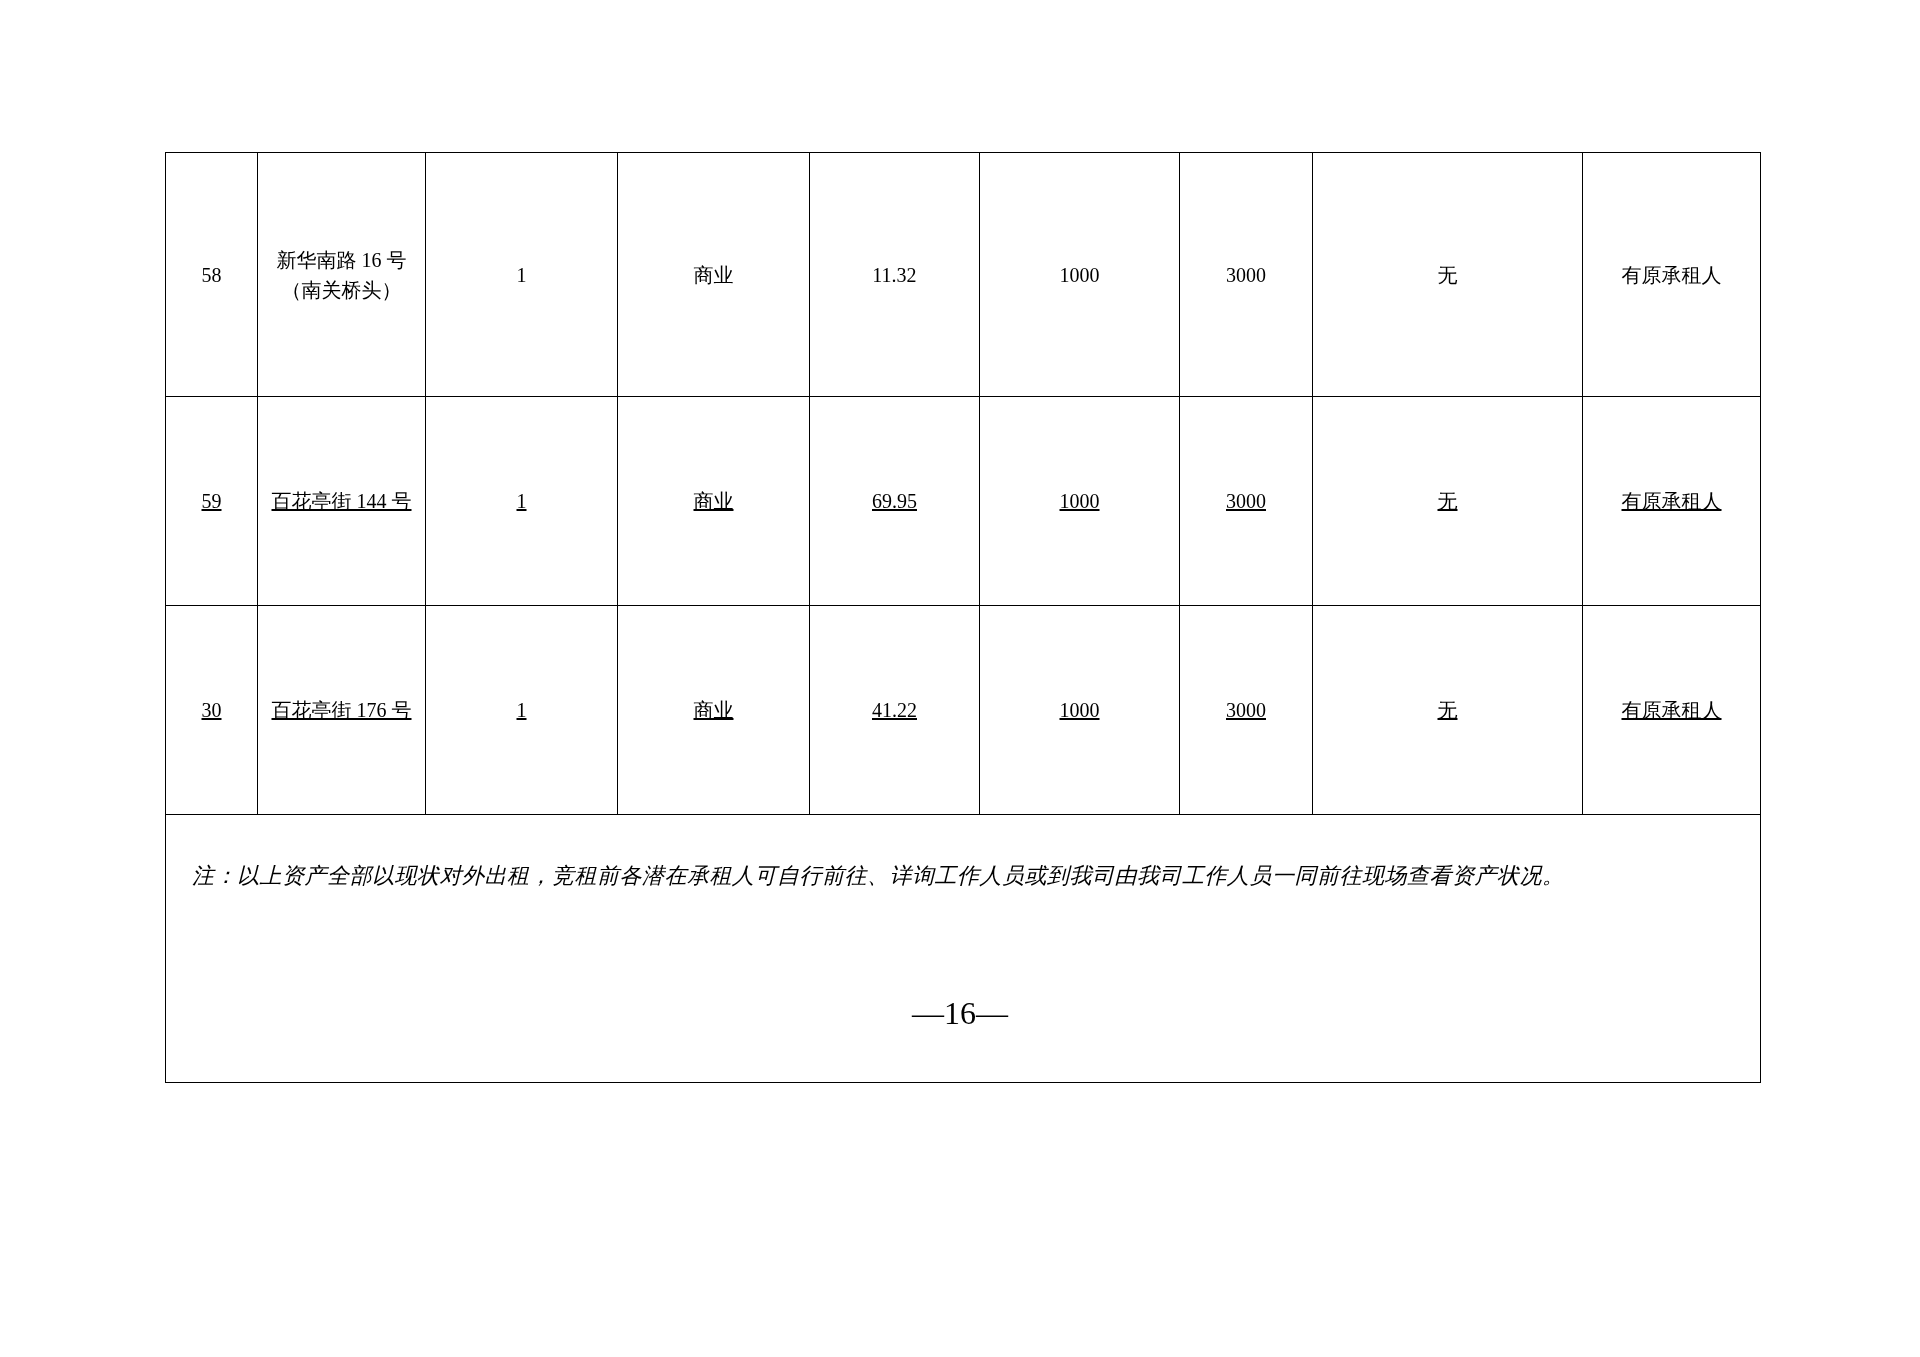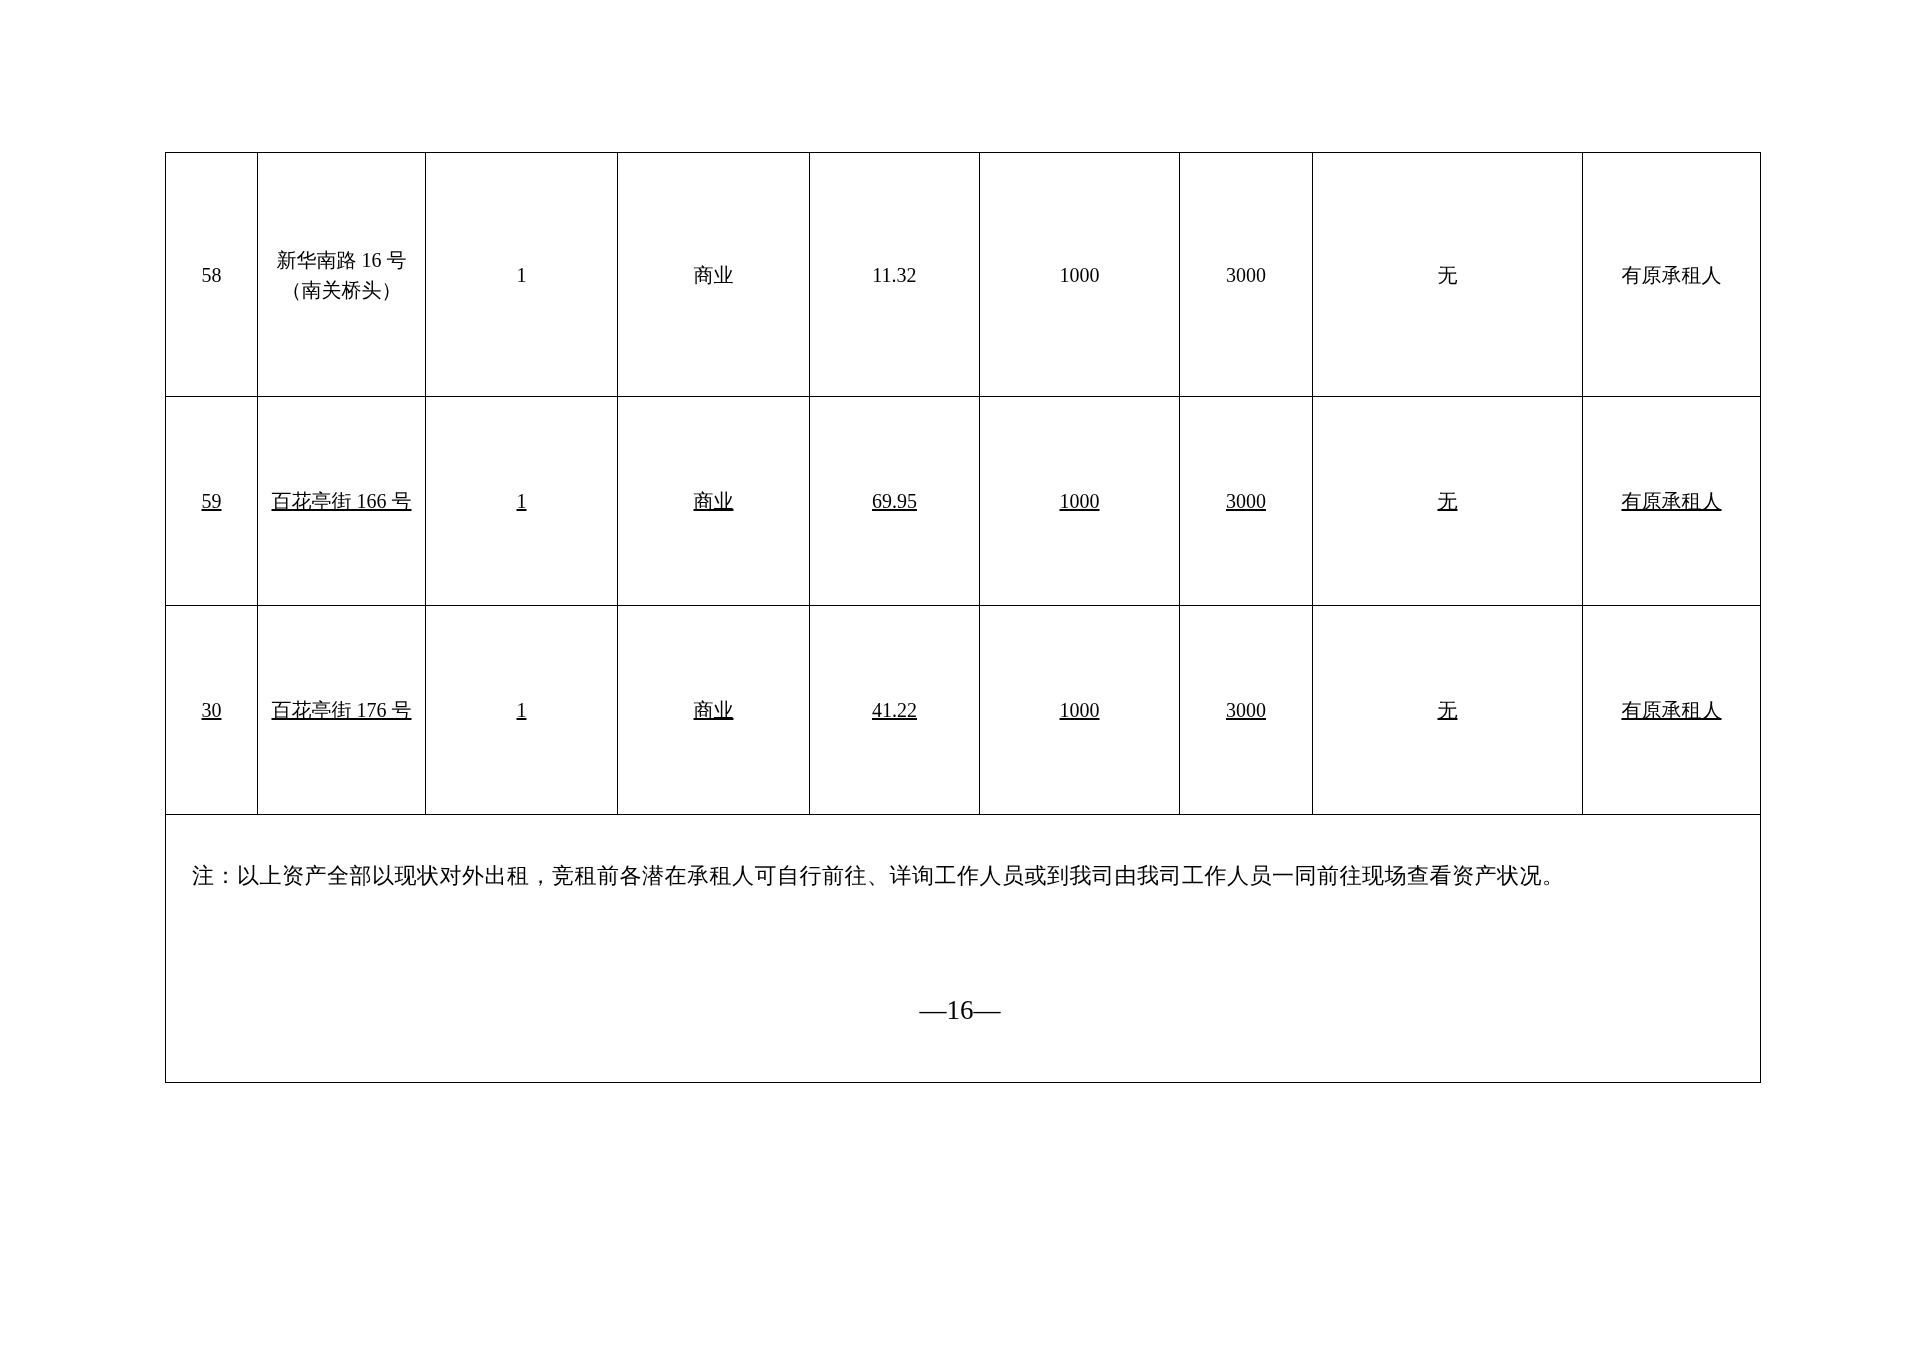--- a/index.html
+++ b/index.html
@@ -60,28 +60,29 @@
   .row-mid td  { height: 200px; text-decoration: underline; }
 
   .note-row td {
     height: 215px;
     text-align: left;
     vertical-align: top;
     padding: 42px 36px 10px 26px;
     font-size: 22px;
     line-height: 1.75;
     letter-spacing: 0.5px;
+    font-style: italic;
   }
   .page-number {
     position: absolute;
     left: 0;
     top: 995px;
     width: 1920px;
     text-align: center;
-    font-size: 27px;
+    font-size: 32px;
     font-family: "Liberation Serif", "DejaVu Serif", serif;
   }
 </style>
 </head>
 <body>
 
 <div class="page">
 
   <table class="doc-table">
     <colgroup>
@@ -102,21 +103,21 @@
         <td>1</td>
         <td>商业</td>
         <td>11.32</td>
         <td>1000</td>
         <td>3000</td>
         <td>无</td>
         <td>有原承租人</td>
       </tr>
       <tr class="row-mid">
         <td>59</td>
-        <td class="cell-addr">百花亭街 166 号</td>
+        <td class="cell-addr">百花亭街 144 号</td>
         <td>1</td>
         <td>商业</td>
         <td>69.95</td>
         <td>1000</td>
         <td>3000</td>
         <td>无</td>
         <td>有原承租人</td>
       </tr>
       <tr class="row-mid">
         <td>30</td>

